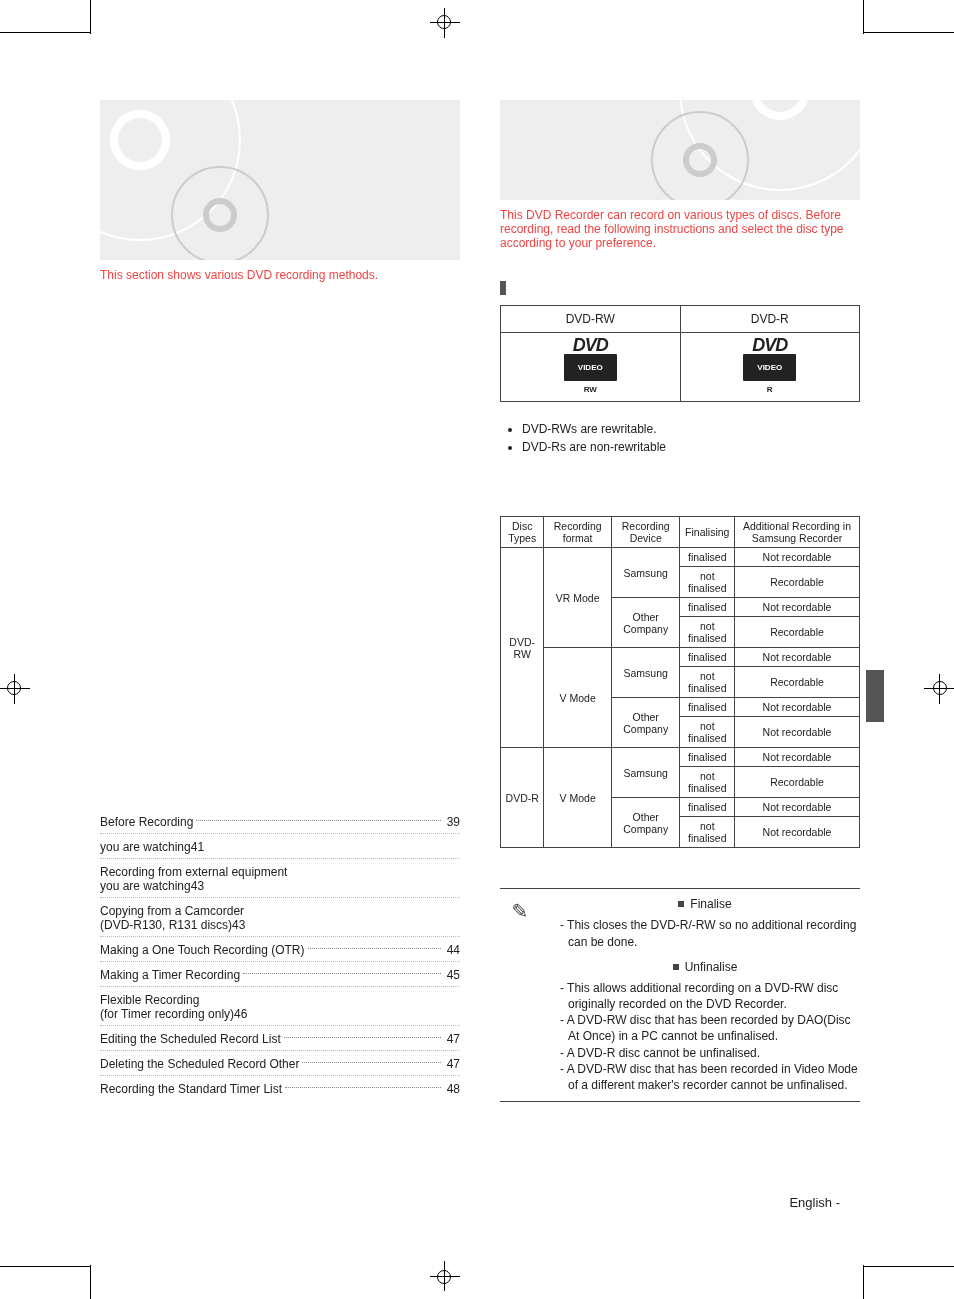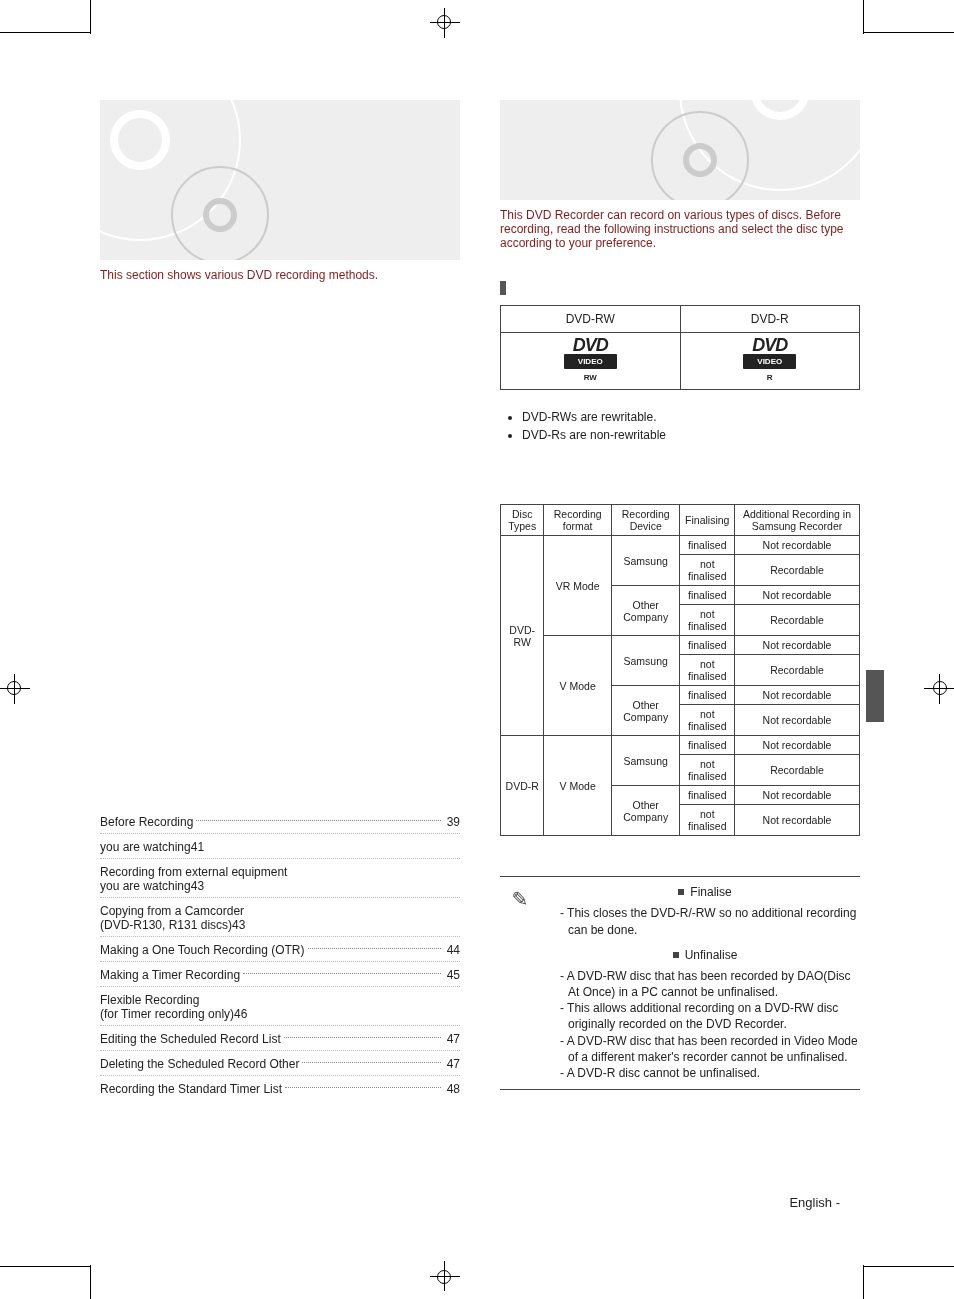--- a/index.html
+++ b/index.html
@@ -27,21 +27,21 @@
   }
   .col-left, .col-right { flex:1; display:flex; flex-direction:column; }
   .hero {
     background: #eeeeee;
     height: 160px;
     position: relative;
     overflow: hidden;
     margin-bottom: 8px;
   }
   .hero svg { position:absolute; }
-  .intro-text { font-size:12px; color:#7f1d1d; }
+  .intro-text { font-size:12px; color:#ef4444; }
   .toc { margin-top: auto; margin-bottom: 110px; }
   .toc-item {
     display:flex; align-items:center;
     border-bottom: 1px dotted #bbb;
     padding: 6px 0 4px 0;
     font-size:12px;
   }
   .toc-item .label { }
   .toc-item .dots { flex:1; border-bottom:1.4px dotted #888; margin: 0 3px 3px 3px; height:1px;}
   .toc-item .pg { padding-left:3px;}
@@ -50,21 +50,21 @@
   .section-bar {
     width: 6px; height: 14px; background: #555; display:inline-block; vertical-align:middle; margin-right:6px;
   }
   .disc-table {
     border-collapse: collapse; width:100%; margin-top:10px;
   }
   .disc-table td {
     border:1px solid #444; text-align:center; font-size:12px; padding:6px 0;
   }
   .dvd-logo { font-weight:900; font-style:italic; font-family: Arial Black, Arial, sans-serif; font-size:18px; letter-spacing:-1px; display:block; line-height:0.7;}
-  .dvd-sub { display:inline-block; font-size:8px; font-weight:bold; background:#222; color:#fff; padding:3px 14px; border-radius:1px; margin-top:3px; letter-spacing:0;}
+  .dvd-sub { display:inline-block; font-size:8px; font-weight:bold; background:#222; color:#fff; padding:9px 14px; border-radius:1px; margin-top:3px; letter-spacing:0;}
   .dvd-tiny { font-size:8px; font-weight:bold; }
   .bullets { margin-top:18px; }
   .bullets li { list-style: disc; margin-left:22px; font-size:12px; padding:2px 0; }
   .compat-table {
     border-collapse: collapse; width:100%; font-size:10.5px; margin-top:60px;padding-left:12px;
   }
   .compat-table th, .compat-table td {
     border:1px solid #444; text-align:center; padding:3px 2px; font-weight:normal;
   }
   .compat-table th { font-size:10.5px; }
@@ -295,23 +295,23 @@
           </tr>
     </tbody>
       </table>
 
     <div class="note-box">
       <div class="note-icon">✎</div>
       <div class="note-content">
         <div class="nb"><span class="sq"></span><span>Finalise</span></div>
         <div class="sub">- This closes the DVD-R/-RW so no additional recording can be done.</div>
         <div class="nb" style="margin-top:10px;"><span class="sq"></span><span>Unfinalise</span></div>
+        <div class="sub">- This allows additional recording on a DVD-RW disc originally recorded on the DVD Recorder.</div>
         <div class="sub">- A DVD-RW disc that has been recorded by DAO(Disc At Once) in a PC cannot be unfinalised.</div>
-        <div class="sub">- This allows additional recording on a DVD-RW disc originally recorded on the DVD Recorder.</div>
+        <div class="sub">- A DVD-R disc cannot be unfinalised.</div>
         <div class="sub">- A DVD-RW disc that has been recorded in Video Mode of a different maker's recorder cannot be unfinalised.</div>
-        <div class="sub">- A DVD-R disc cannot be unfinalised.</div>
       </div>
     </div>
 
     <div class="footer">English -</div>
   </div>
 
 </div>
 
 </body></html>

